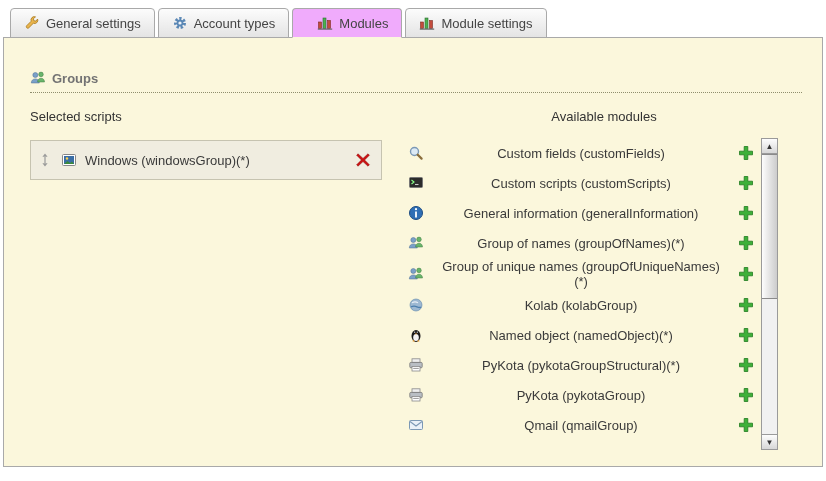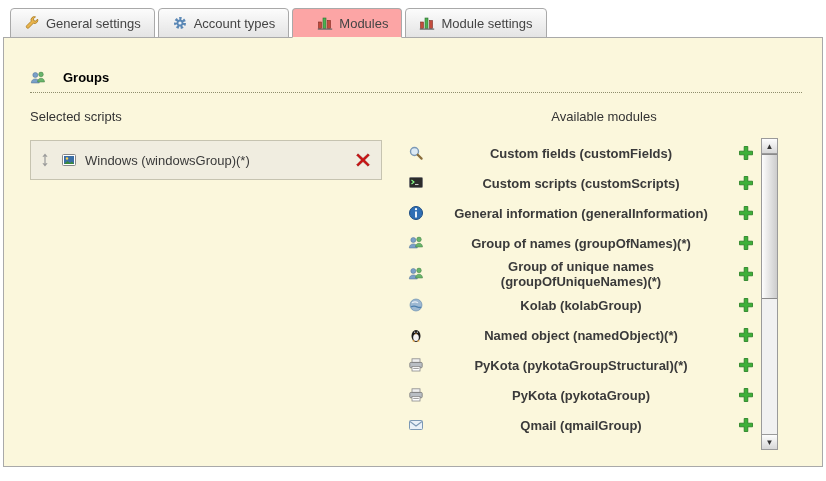--- a/index.html
+++ b/index.html
@@ -12,48 +12,48 @@
   }
   
   .tabbar { display:flex; gap:3px; padding:8px 0 0 10px; position:relative; z-index:2; }
   .tab {
     display:flex; align-items:center; gap:6px;
     padding:6px 13px; margin-bottom:-1px;
     background:linear-gradient(#fcfcfc,#e4e4e4);
     border:1px solid #a9a9a9; border-radius:4px 4px 0 0;
     color:#444; cursor:pointer; white-space:nowrap;
   }
-  .tab.active { background:#fca5a5; border-bottom-color:#fbf7dc;padding-left:24px; }
+  .tab.active { background:#f0abfc; border-bottom-color:#fbf7dc;padding-left:24px; }
   
   .panel {
     position:relative; z-index:1;
     margin:0 3px; height:430px;
     background:#fbf7dc; border:1px solid #a9a9a9;
     padding:32px 22px 0 26px;
   }
   .section-heading {
-    display:flex; align-items:flex-start; gap:17px;
-    font-weight:bold; color:#000000;
+    display:flex; align-items:center; gap:6px;
+    font-weight:bold; color:#737373;
     border-bottom:1px dotted #8f8e6d; padding-bottom:6px; width:772px;
   }
   .columns { display:flex; margin-top:16px; }
   .col-left { width:352px; margin-right:26px; }
   .col-right { flex:1; position:relative;text-align:center; }
   .col-heading { color:#333; }
   
   #selected-list { margin-top:16px; }
   .selected-item {
     height:40px; display:flex; align-items:center; gap:8px;
     background:#f0ede0; border:1px solid #c6c3b0; padding:0 10px 0 6px;
   }
   .selected-item .mod-label { flex:1; }
   
   .avail-wrap { position:relative; margin-top:14px; height:312px; }
   #available-list { margin-right:46px; }
-  .avail-item { display:flex; align-items:center; gap:16px; min-height:30px; padding:1px 0;font-weight:bold; }
+  .avail-item { display:flex; align-items:center; gap:16px; min-height:30px; padding:1px 0; }
   .avail-item .mod-label { flex:1; line-height:15px; }
   
   .icon16 { width:16px; height:16px; display:inline-block; flex:0 0 16px; }
   .icon16 svg { width:16px; height:16px; display:block; }
   .btn { cursor:pointer; }
   .drag { cursor:grab; }
   
   .scrollbar {
     position:absolute; top:0; bottom:0; right:22px; width:17px;
     background:#f1f1f1; border:1px solid #9a9a9a;

